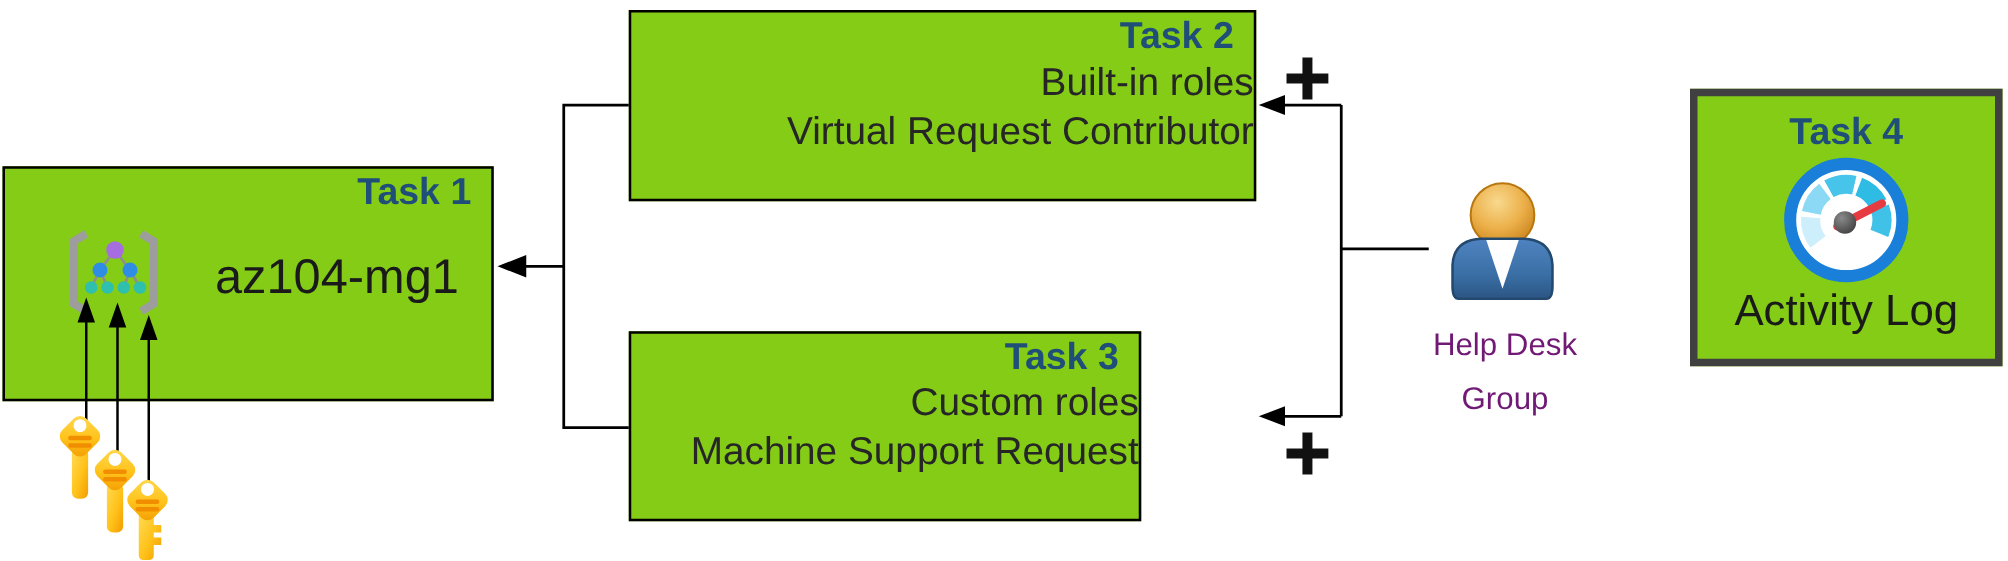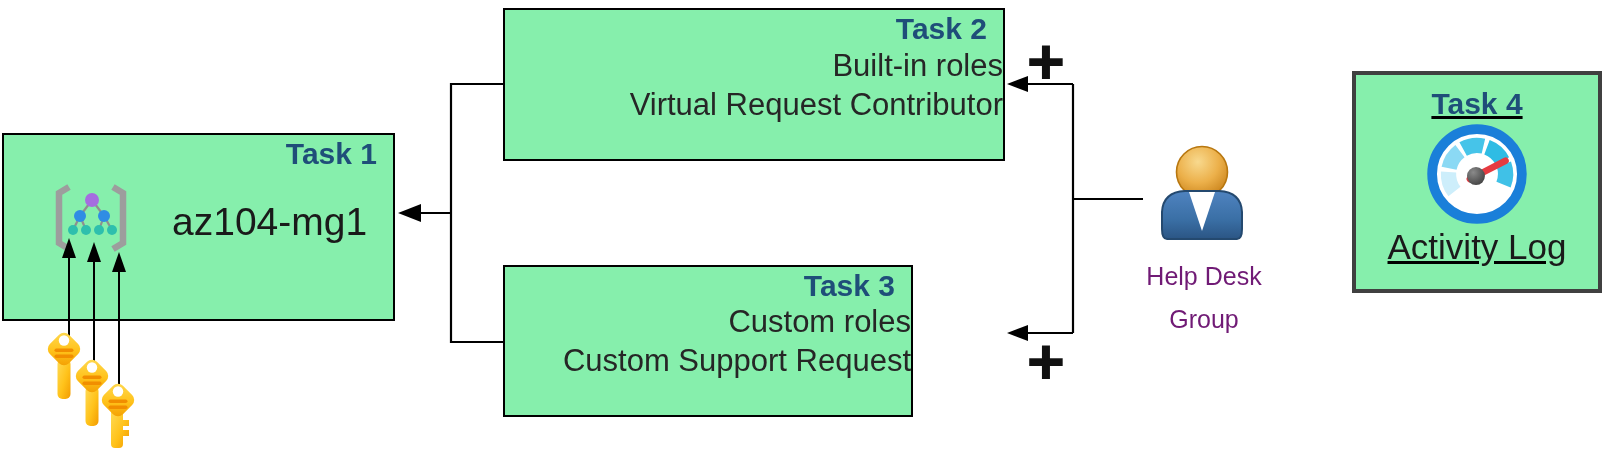--- a/index.html
+++ b/index.html
@@ -1,38 +1,37 @@
 <!DOCTYPE html>
 <html><head>
 <meta charset="utf-8">
 <style>
   html,body{margin:0;padding:0;background:#ffffff;}
   .canvas{
     position:relative;width:1606px;height:449px;background:#ffffff;
     font-family:"Liberation Sans",sans-serif;overflow:hidden;
   }
   .box{
-    position:absolute;background:#86efac;border:2.5px solid #000000;
+    position:absolute;background:#84cc16;border:2.5px solid #000000;
     box-sizing:border-box;
-    text-decoration:underline;
   }
   .task-label{
     position:absolute;top:2px;right:16px;
     font-size:30px;font-weight:bold;color:#1f4e79;white-space:nowrap;
   }
   .box-lines{
     position:absolute;left:0;right:0;top:50%;transform:translateY(-50%);
     text-align:right;color:#262626;font-size:31px;line-height:39px;
   }
   #task1{left:2px;top:133px;width:393px;height:188px;}
   #task2{left:503px;top:8px;width:502px;height:153px;}
   #task3{left:503px;top:265px;width:410px;height:152px;}
   #task4{
     left:1352px;top:71px;width:250px;height:222px;
-    border:4px solid #404040;display:flex;flex-direction:column;
+    border:6px solid #404040;display:flex;flex-direction:column;
     align-items:center;padding-top:8px;
   }
   #task4 .task4-title{position:static;margin:4px 0 2px 0;}
   .mg-icon{position:absolute;left:50px;top:48px;}
   .mg-name{
     position:absolute;left:168px;top:66px;font-size:39px;color:#1a1a1a;
     line-height:42px;white-space:nowrap;
   }
   .activity-caption{font-size:35px;color:#1a1a1a;margin-top:2px;white-space:nowrap;}
   .connector-layer{position:absolute;left:0;top:0;z-index:5;pointer-events:none;}
@@ -86,21 +85,21 @@
     <div class="box-lines">
       <div>Built-in roles</div>
       <div>Virtual Request Contributor</div>
     </div>
   </div>
 
   <div class="box" id="task3">
     <div class="task-label">Task 3</div>
     <div class="box-lines">
       <div>Custom roles</div>
-      <div>Custom Support Request</div>
+      <div>Machine Support Request</div>
     </div>
   </div>
 
   <div class="box" id="task4">
     <div class="task-label task4-title">Task 4</div>
     <svg width="102" height="102" viewBox="0 0 100 100">
       <defs>
         <radialGradient id="hubGrad" cx="35%" cy="30%" r="80%">
           <stop offset="0%" stop-color="#8a8a8a"></stop>
             <stop offset="100%" stop-color="#3f3f3f"></stop>

